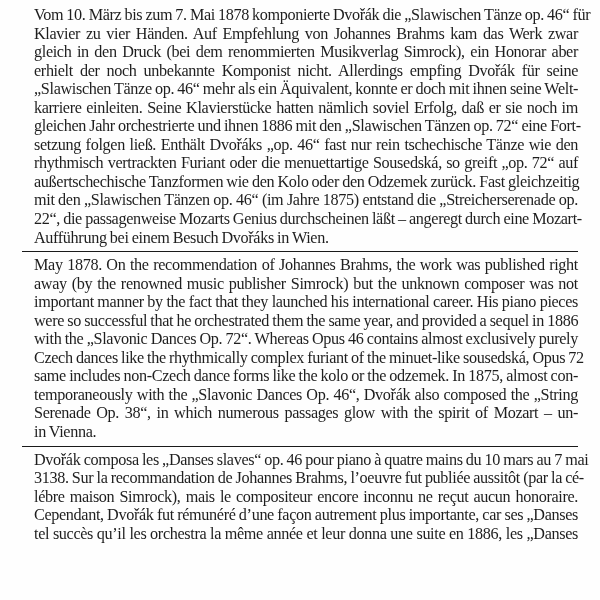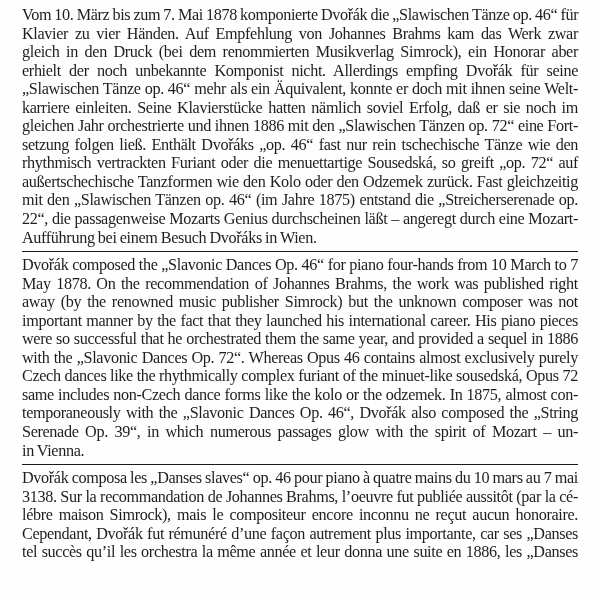--- a/index.html
+++ b/index.html
@@ -11,20 +11,21 @@
   }
   .page {
     position: absolute; left: 22px; top: 6px; width: 556px;
   }
   .para {
     font-size: 16.2px;
     line-height: 18.55px;
     text-align: justify;
     letter-spacing: -0.35px;
     word-spacing: -0.5px;
+    margin-left: 12px;
   }
   .line {
     display: block;
     white-space: nowrap;
     text-align-last: justify;
     text-align: justify;
     height: 18.55px;
   }
   .line.last { text-align-last: left; }
   .divider {
@@ -50,30 +51,29 @@
     <span class="line">rhythmisch vertrackten Furiant oder die menuettartige Sousedská, so greift „op. 72“ auf</span>
     <span class="line">außertschechische Tanzformen wie den Kolo oder den Odzemek zurück. Fast gleichzeitig</span>
     <span class="line">mit den „Slawischen Tänzen op. 46“ (im Jahre 1875) entstand die „Streicherserenade op.</span>
     <span class="line">22“, die passagenweise Mozarts Genius durchscheinen läßt – angeregt durch eine Mozart-</span>
     <span class="line last">Aufführung bei einem Besuch Dvořáks in Wien.</span>
   </div>
 
   <div class="divider"></div>
 
   <div class="para">
-    <span class="line">Dvořák composed the „Slavonic Dances Op. 46“ for piano four-hands from 10 March to 7</span>
     <span class="line">May 1878. On the recommendation of Johannes Brahms, the work was published right</span>
     <span class="line">away (by the renowned music publisher Simrock) but the unknown composer was not</span>
     <span class="line">important manner by the fact that they launched his international career. His piano pieces</span>
     <span class="line">were so successful that he orchestrated them the same year, and provided a sequel in 1886</span>
     <span class="line">with the „Slavonic Dances Op. 72“. Whereas Opus 46 contains almost exclusively purely</span>
     <span class="line">Czech dances like the rhythmically complex furiant of the minuet-like sousedská, Opus 72</span>
     <span class="line">same includes non-Czech dance forms like the kolo or the odzemek. In 1875, almost con-</span>
     <span class="line">temporaneously with the „Slavonic Dances Op. 46“, Dvořák also composed the „String</span>
-    <span class="line">Serenade Op. 39“, in which numerous passages glow with the spirit of  Mozart – un-</span>
+    <span class="line">Serenade Op. 38“, in which numerous passages glow with the spirit of  Mozart – un-</span>
     <span class="line last">in Vienna.</span>
   </div>
 
   <div class="divider"></div>
 
   <div class="para">
     <span class="line">Dvořák composa les „Danses slaves“ op. 46 pour piano à quatre mains du 10 mars au 7 mai</span>
     <span class="line">3138. Sur la recommandation de Johannes Brahms, l’oeuvre fut publiée aussitôt (par la cé-</span>
     <span class="line">lébre maison Simrock), mais le compositeur encore inconnu ne reçut aucun honoraire.</span>
     <span class="line">Cependant, Dvořák fut rémunéré d’une façon autrement plus importante, car ses „Danses</span>

